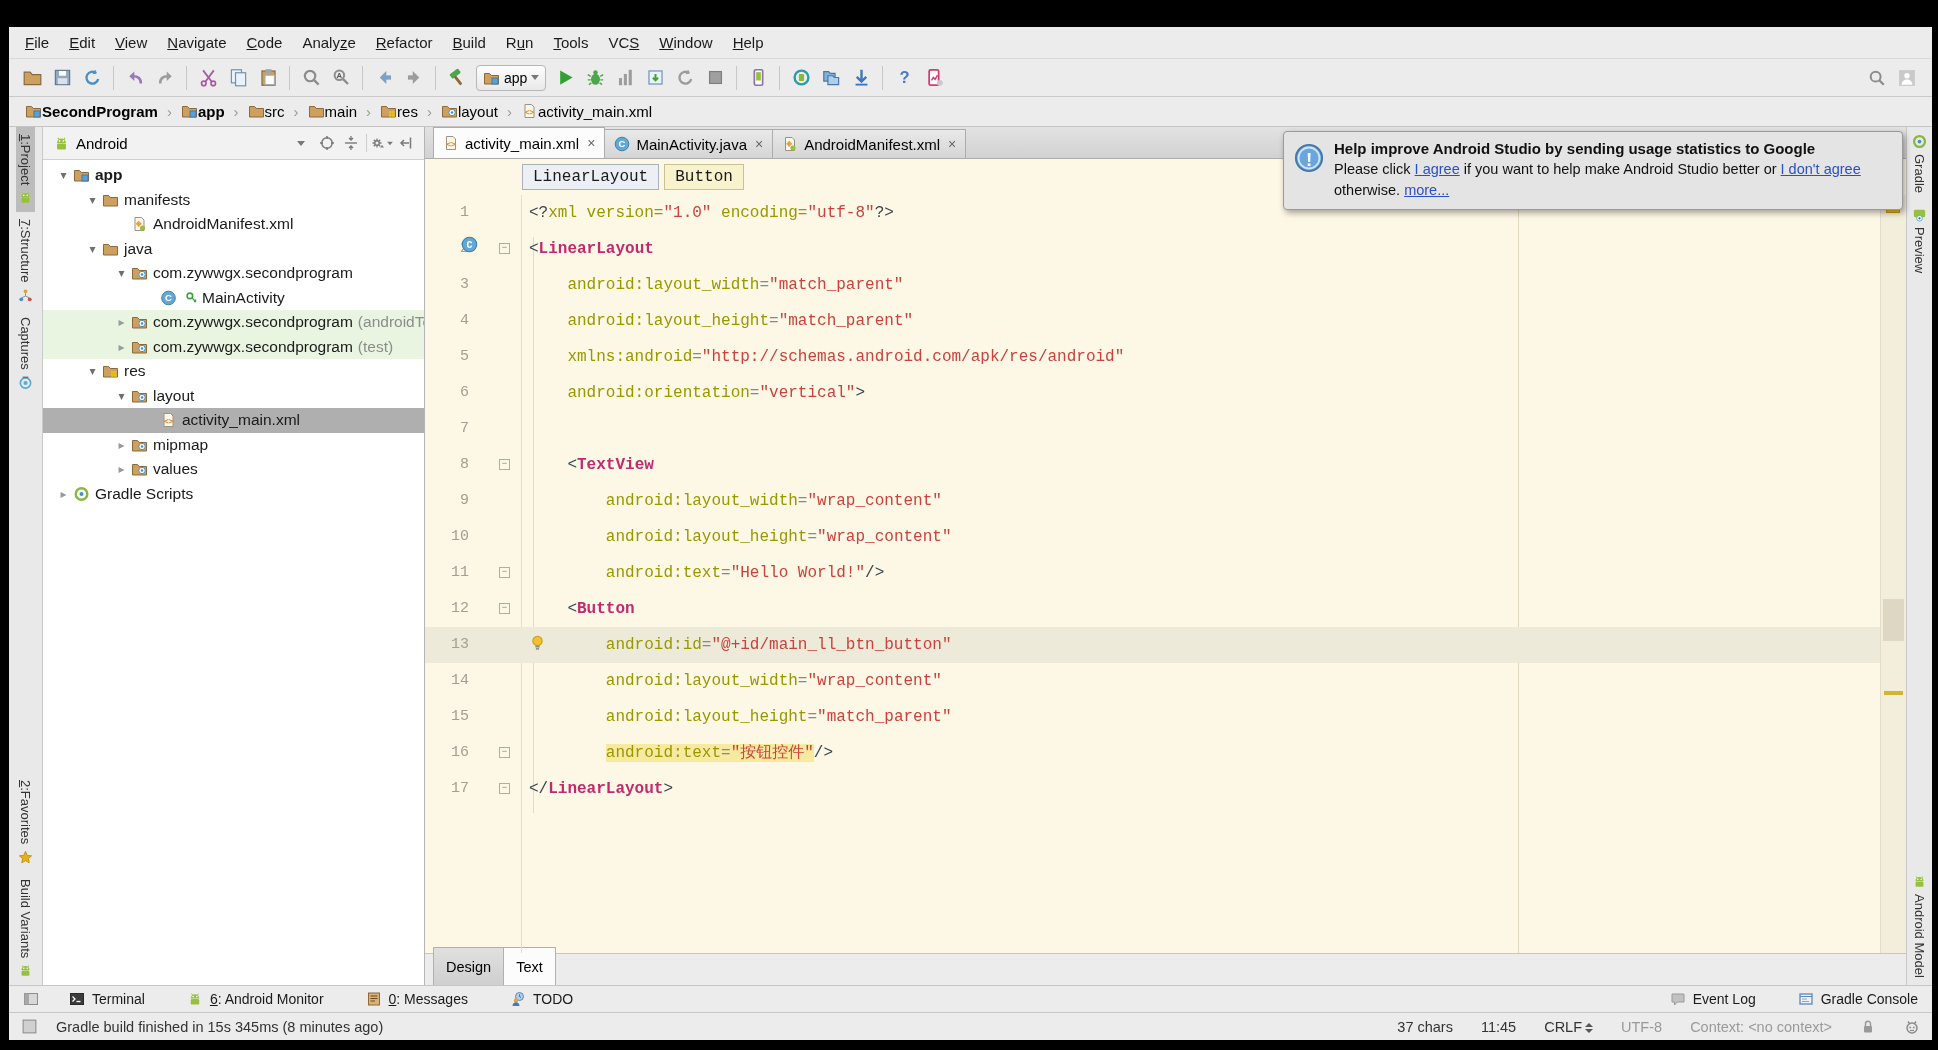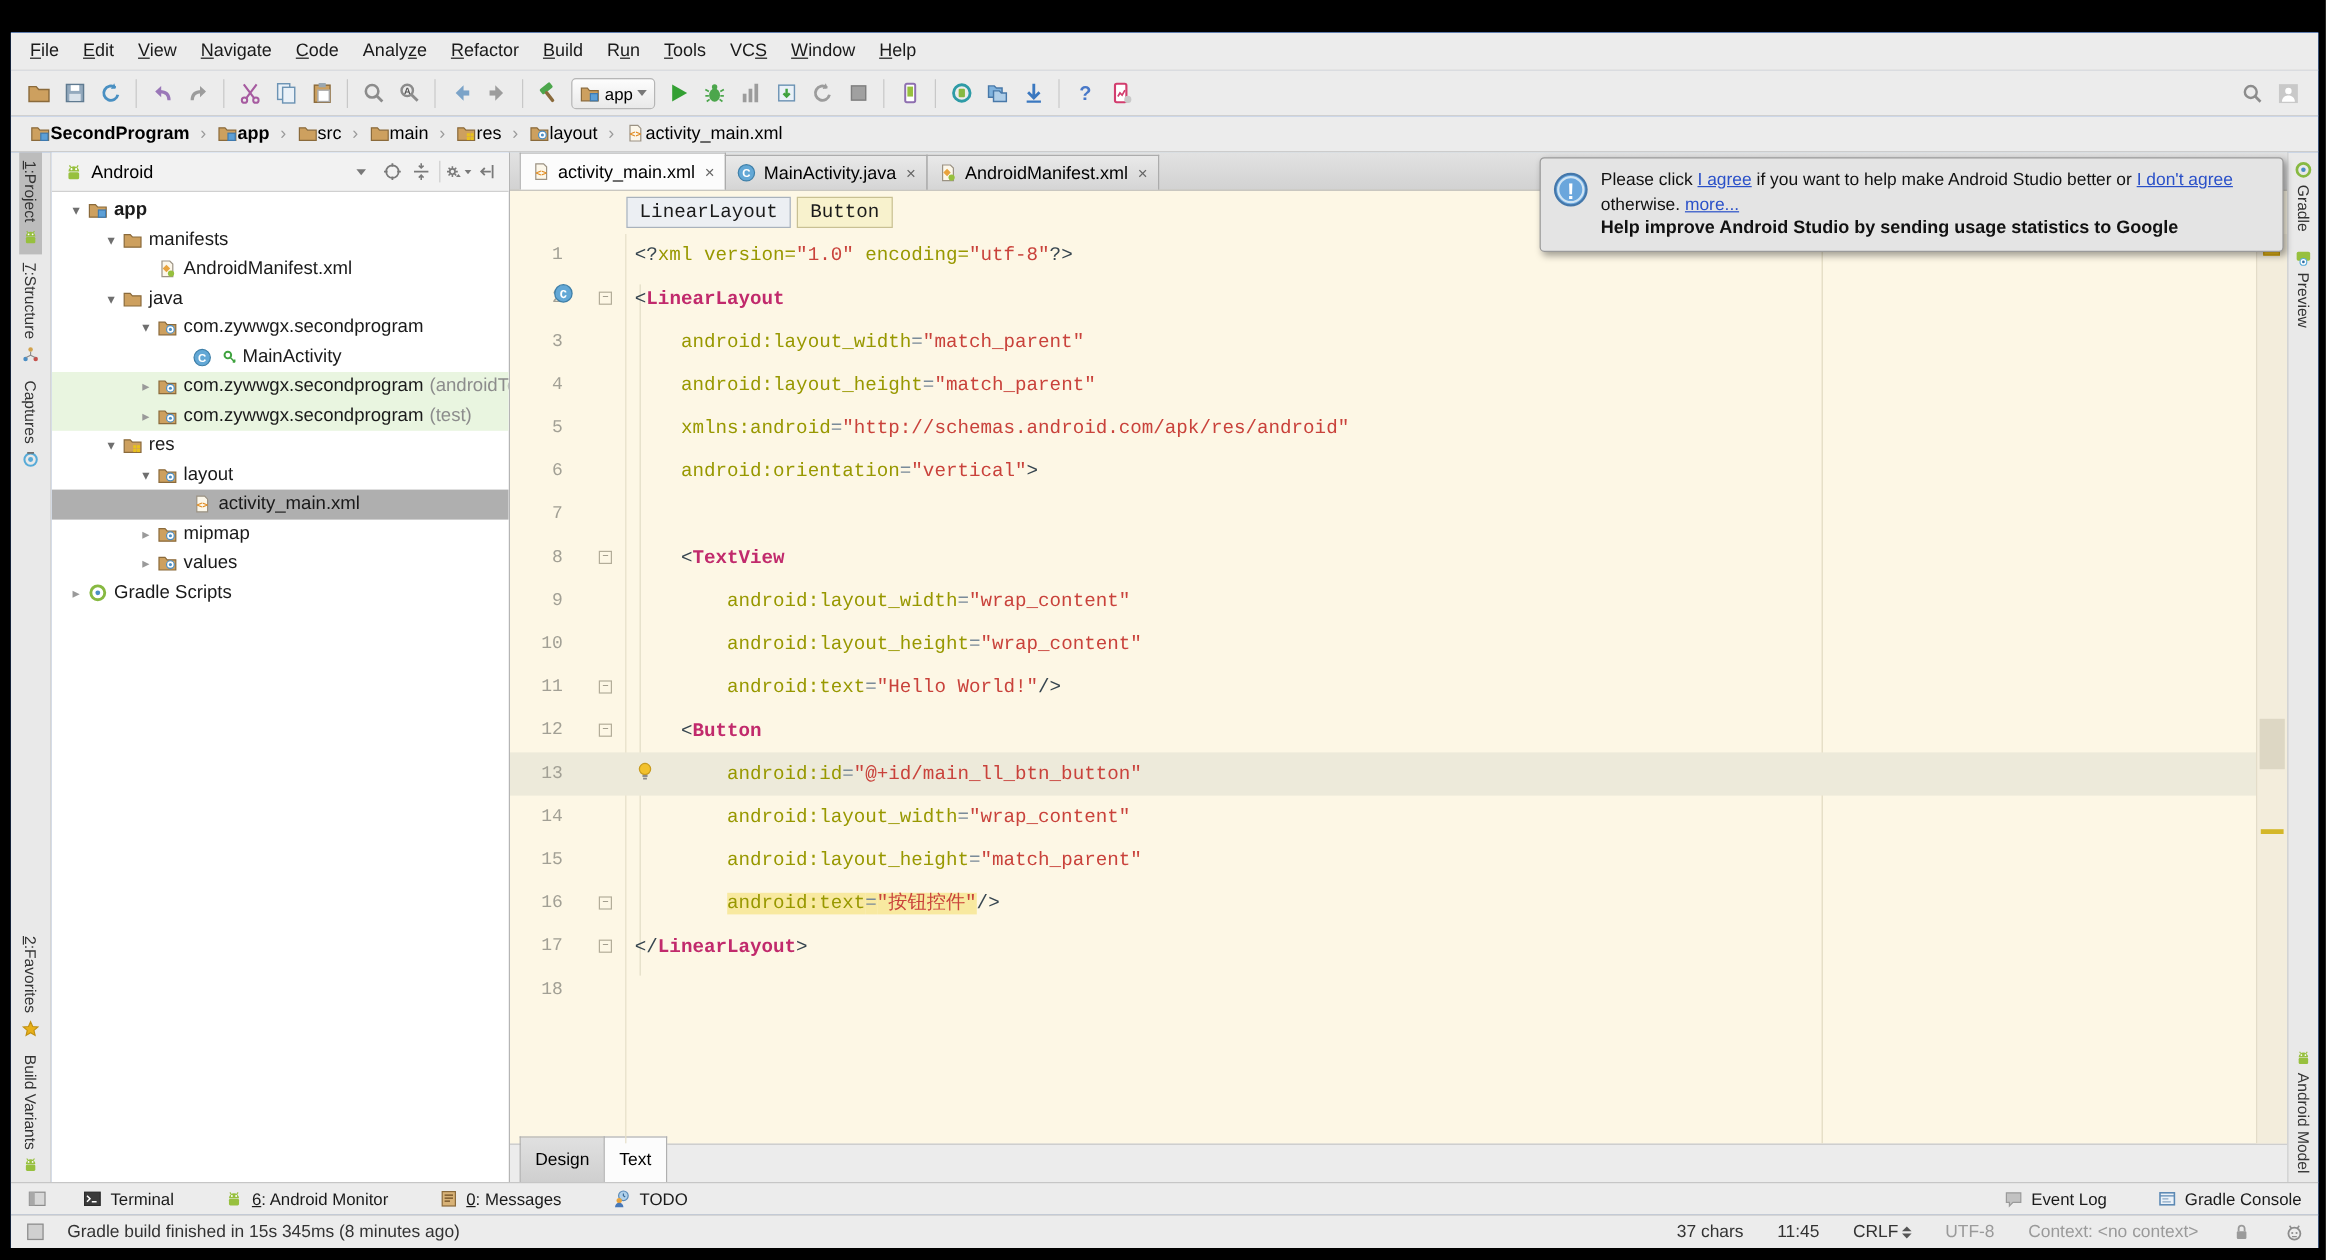--- a/index.html
+++ b/index.html
@@ -789,21 +789,20 @@
             <div class="cline"><span class="lnum">12</span><span class="fold">−</span><span class="tk-d">    </span><span class="tk-p">&lt;</span><span class="tk-t">Button</span></div>
             <div class="cline current"><span class="lnum">13</span><span class="bulb ic"><svg viewBox="0 0 16 16" xmlns="http://www.w3.org/2000/svg">
                   <circle cx="8" cy="6" r="4.4" fill="#F2C12C" stroke="#C89B1E"></circle>
                   <rect x="6" y="10.6" width="4" height="1.6" fill="#8A8A8A"></rect>
                   <rect x="6.5" y="12.8" width="3" height="1.4" fill="#8A8A8A"></rect>
                 </svg></span><span class="tk-d">        </span><span class="tk-a">android:id</span><span class="tk-o">=</span><span class="tk-v">"@+id/main_ll_btn_button"</span></div>
             <div class="cline"><span class="lnum">14</span><span class="tk-d">        </span><span class="tk-a">android:layout_width</span><span class="tk-o">=</span><span class="tk-v">"wrap_content"</span></div>
             <div class="cline"><span class="lnum">15</span><span class="tk-d">        </span><span class="tk-a">android:layout_height</span><span class="tk-o">=</span><span class="tk-v">"match_parent"</span></div>
             <div class="cline"><span class="lnum">16</span><span class="fold">−</span><span class="tk-d">        </span><span class="tk-a tk-hl">android:text</span><span class="tk-o tk-hl">=</span><span class="tk-v tk-hl">"按钮控件"</span><span class="tk-p">/&gt;</span></div>
             <div class="cline"><span class="lnum">17</span><span class="fold">−</span><span class="tk-p">&lt;/</span><span class="tk-t">LinearLayout</span><span class="tk-p">&gt;</span></div>
-            <div class="cline"><span class="lnum">18</span></div>
           </div>
         <div id="scrollcol">
           <div id="err-top"></div>
           <div id="scroll-thumb"></div>
           <div id="err-mark"></div>
         </div>
       </div>
       <div id="dtbar">
           <div class="dtab">Design</div>
           <div class="dtab active">Text</div>
@@ -952,15 +951,15 @@
 </div>
 
 <div id="notif">
   <span class="ic">
       <svg viewBox="0 0 16 16" xmlns="http://www.w3.org/2000/svg">
         <circle cx="8" cy="8" r="7" fill="#6AA6DC" stroke="#4477AA"></circle>
         <circle cx="8" cy="8" r="5.6" fill="none" stroke="#CFE4F4" stroke-width="1"></circle>
         <text x="8" y="12" font-size="10" font-weight="bold" fill="#FFF" text-anchor="middle">!</text>
       </svg>
     </span>
+  <div id="notif-title">Help improve Android Studio by sending usage statistics to Google</div>
   <div id="notif-body">Please click <a href="#">I agree</a> if you want to help make Android Studio better or <a href="#">I don't agree</a> otherwise. <a href="#">more...</a></div>
-  <div id="notif-title">Help improve Android Studio by sending usage statistics to Google</div>
 </div>
 
 </body></html>

